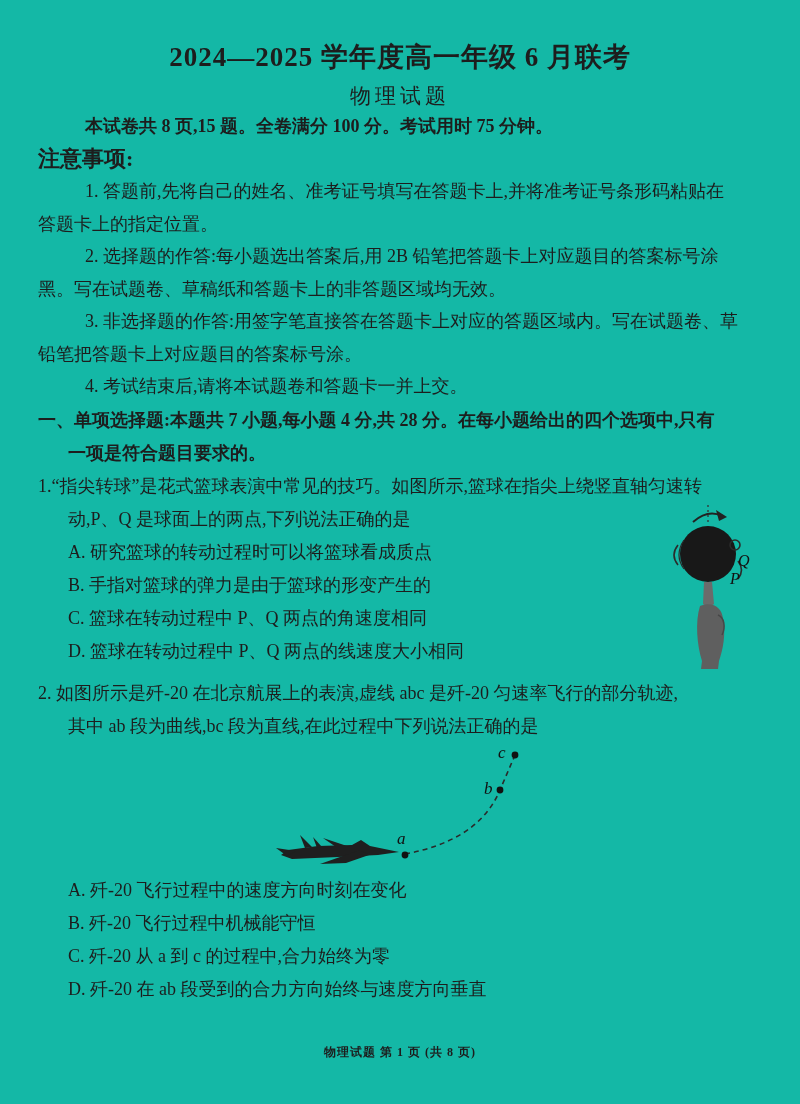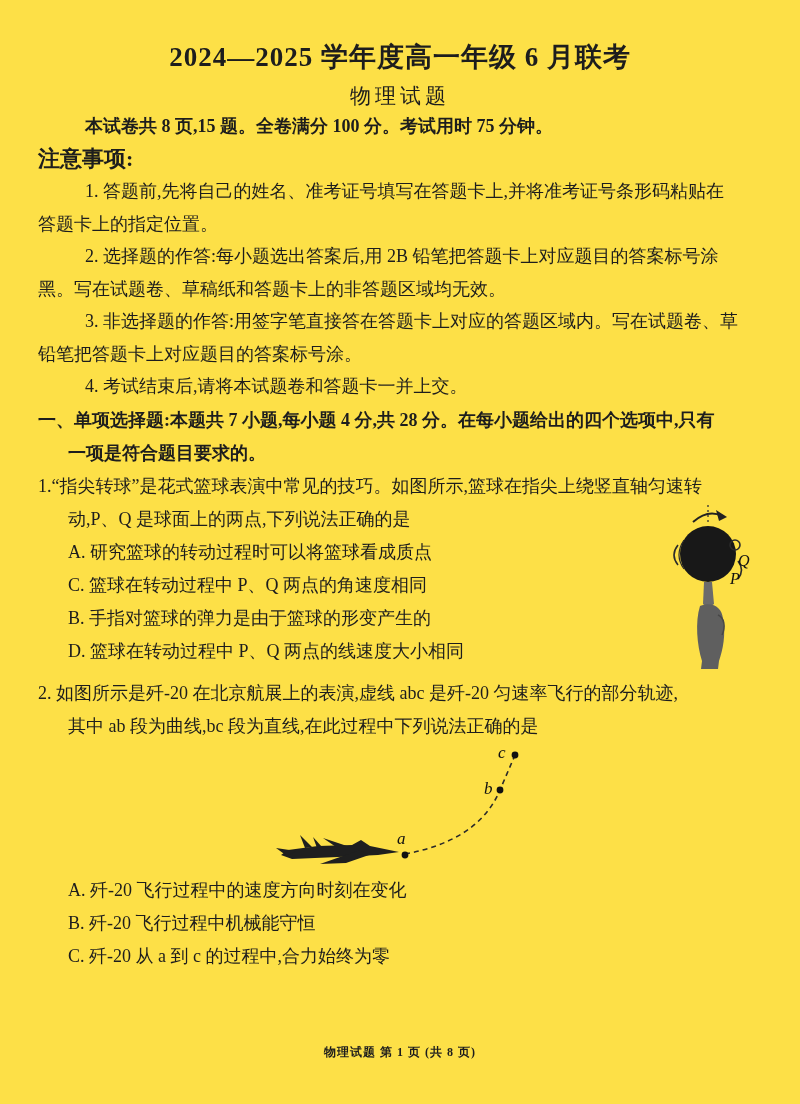--- a/index.html
+++ b/index.html
@@ -1,18 +1,18 @@
 <!DOCTYPE html>
 <html><head>
 <meta charset="utf-8">
 <style>
   html,body{margin:0;padding:0;background:#e9e9e7;}
   .sheet{
     position:relative; width:800px; height:1104px; margin:0 auto;
-    background:#fde047; color:#1d1d1d; overflow:hidden;
+    background:#14b8a6; color:#1d1d1d; overflow:hidden;
     font-family:"Liberation Serif","DejaVu Serif",serif;
   }
   .abs{position:absolute;}
   .center{left:0; width:800px; text-align:center;}
   .title{top:38px; font-size:27px; font-weight:bold; line-height:38px; letter-spacing:1px;}
   .subtitle{top:82px; font-size:21px; font-weight:normal; line-height:28px; letter-spacing:4px;}
   .info{top:112px; left:38px; width:740px; font-size:18px; font-weight:bold; line-height:28px; text-indent:47px; white-space:nowrap;}
   .notices-h{top:145px; left:38px; font-size:22px; font-weight:bold; line-height:28px;}
   .block{left:38px; width:760px; font-size:18px;}
   .line{height:33px; line-height:33px; white-space:nowrap;}
@@ -58,22 +58,22 @@
 
   <div class="abs block sec bold">
     <div class="line">一、单项选择题:本题共 7 小题,每小题 4 分,共 28 分。在每小题给出的四个选项中,只有</div>
     <div class="line hang">一项是符合题目要求的。</div>
   </div>
 
   <div class="abs block q1">
     <div class="line">1.“指尖转球”是花式篮球表演中常见的技巧。如图所示,篮球在指尖上绕竖直轴匀速转</div>
     <div class="line hang">动,P、Q 是球面上的两点,下列说法正确的是</div>
     <div class="line opt">A. 研究篮球的转动过程时可以将篮球看成质点</div>
+    <div class="line opt">B. 手指对篮球的弹力是由于篮球的形变产生的</div>
     <div class="line opt">C. 篮球在转动过程中 P、Q 两点的角速度相同</div>
-    <div class="line opt">B. 手指对篮球的弹力是由于篮球的形变产生的</div>
     <div class="line opt">D. 篮球在转动过程中 P、Q 两点的线速度大小相同</div>
   </div>
 
   <div class="abs fig1">
     <svg viewBox="0 0 102 166">
       <line x1="40" y1="2" x2="40" y2="22" stroke="#333" stroke-width="1.3" stroke-dasharray="2 3"></line>
       <path d="M 25 19 Q 40 6 54 13" fill="none" stroke="#222" stroke-width="2"></path>
       <polygon points="59,14 48,7 51,18" fill="#222"></polygon>
       <circle cx="40" cy="51" r="28" fill="#181818"></circle>
       <path d="M 10 42 Q 2 52 10 62" fill="none" stroke="#2b2b2b" stroke-width="1.6"></path>
@@ -110,17 +110,18 @@
         <path d="M 54 104 L 45 94 L 49 105 Z"></path>
         <path d="M 28 108 L 8 105 L 19 113 Z"></path>
       </g>
     </svg>
   </div>
 
   <div class="abs block q2opts">
     <div class="line opt">A. 歼-20 飞行过程中的速度方向时刻在变化</div>
     <div class="line opt">B. 歼-20 飞行过程中机械能守恒</div>
     <div class="line opt">C. 歼-20 从 a 到 c 的过程中,合力始终为零</div>
+    <div class="line opt">D. 歼-20 在 ab 段受到的合力方向始终与速度方向垂直</div>
   </div>
 
   <div class="abs center footer">物理试题 第 1 页 (共 8 页)</div>
 
 </div>
 
 </body></html>

